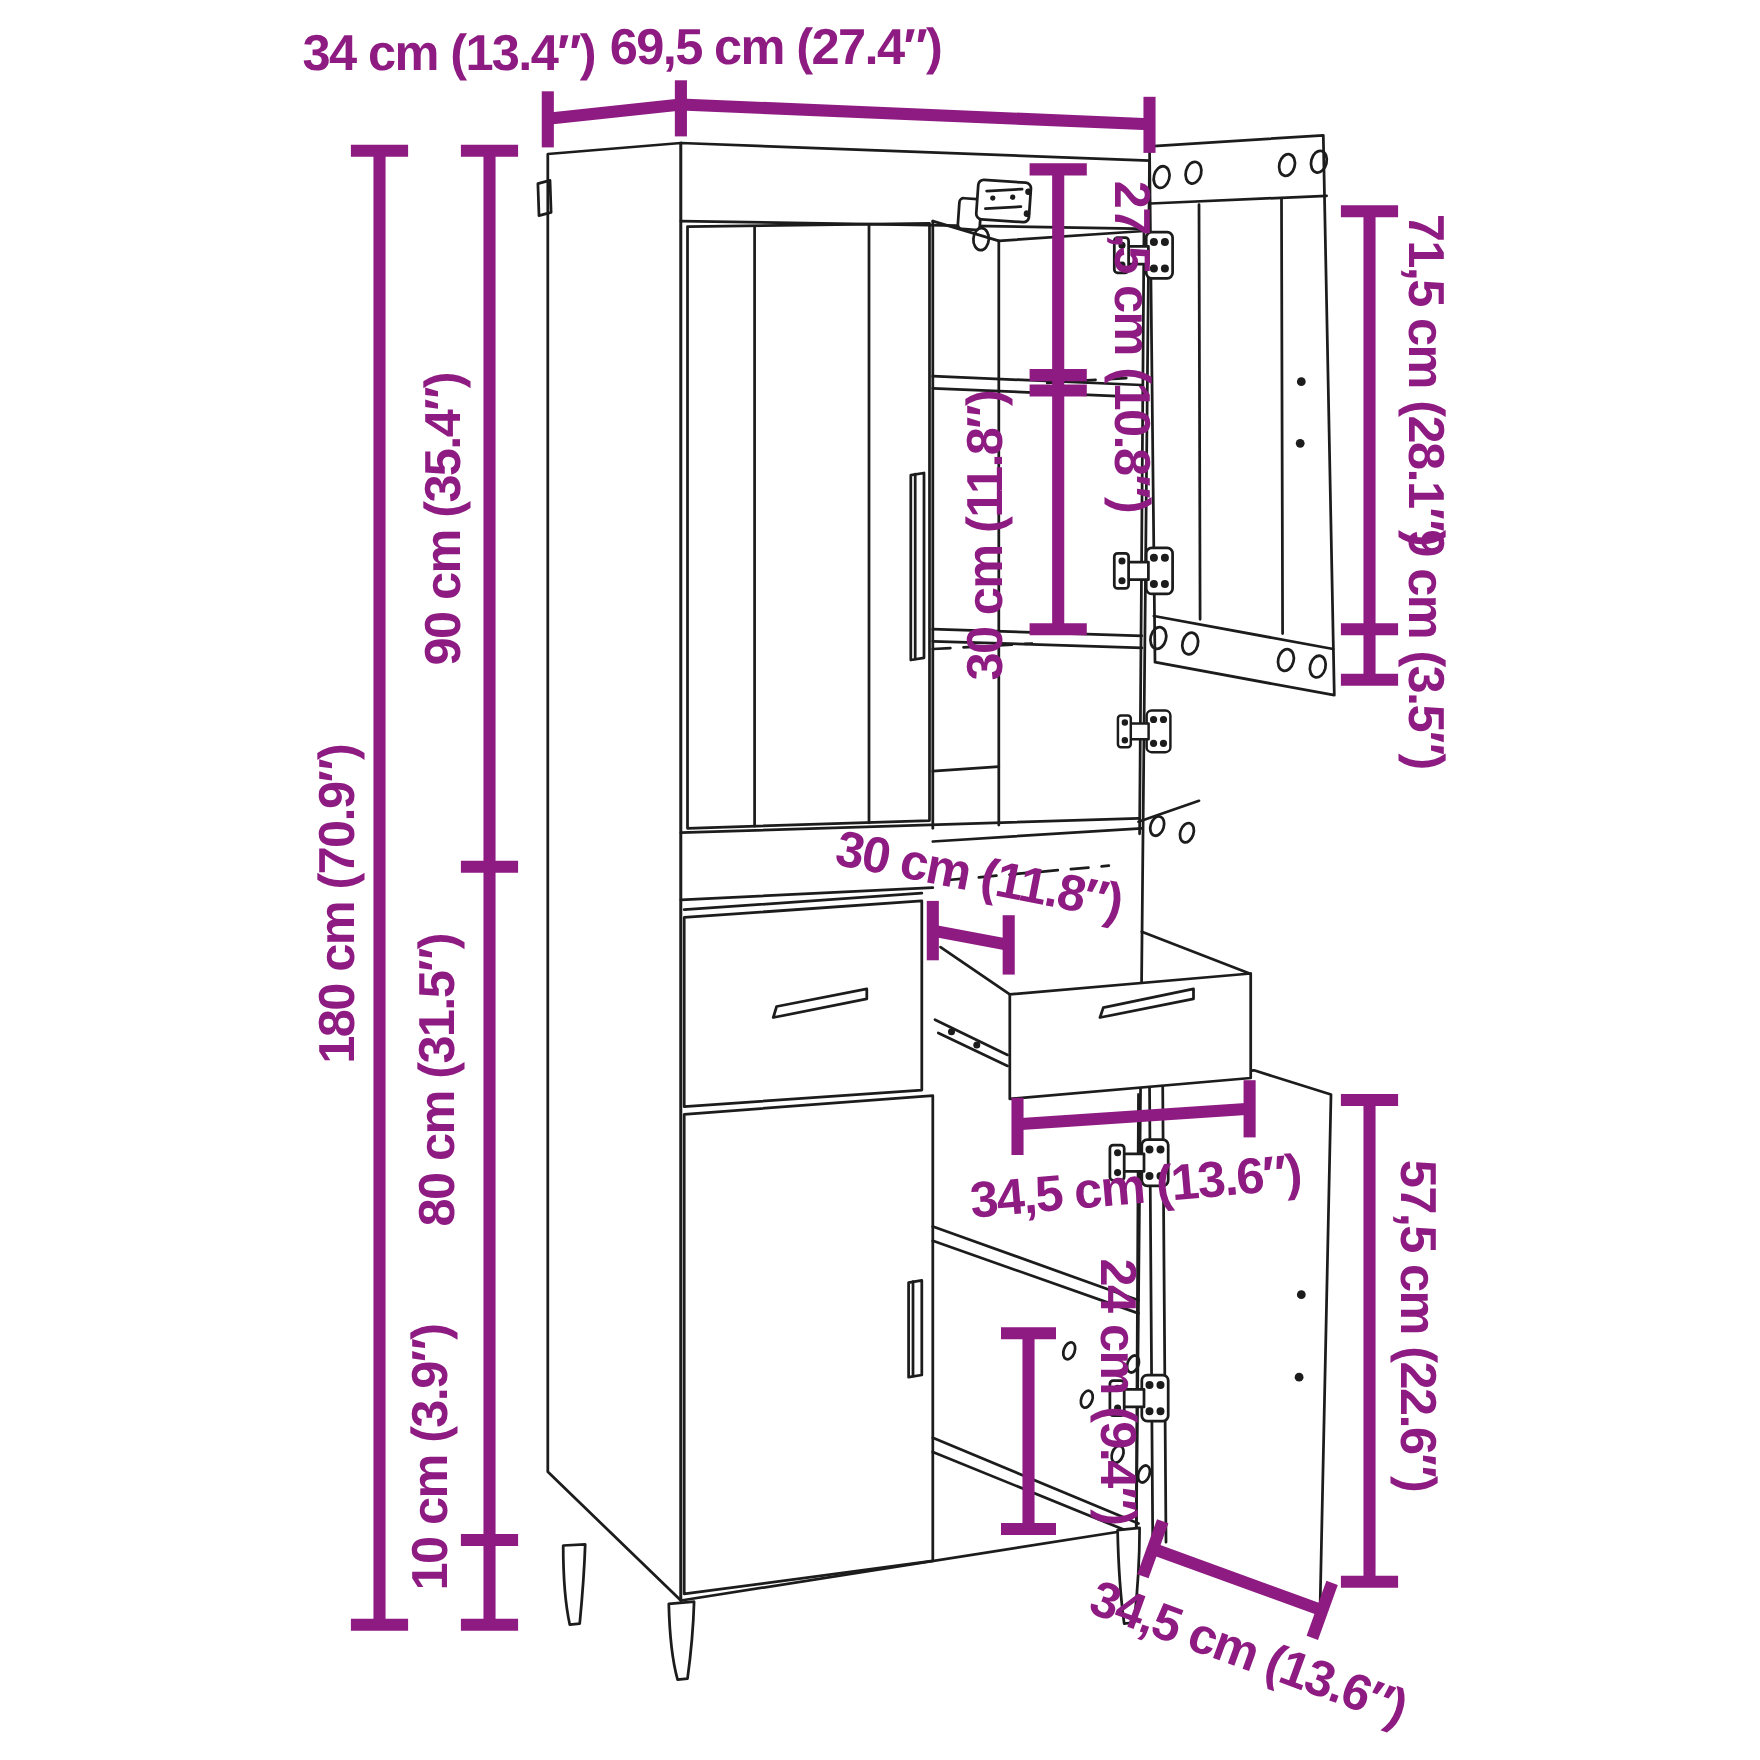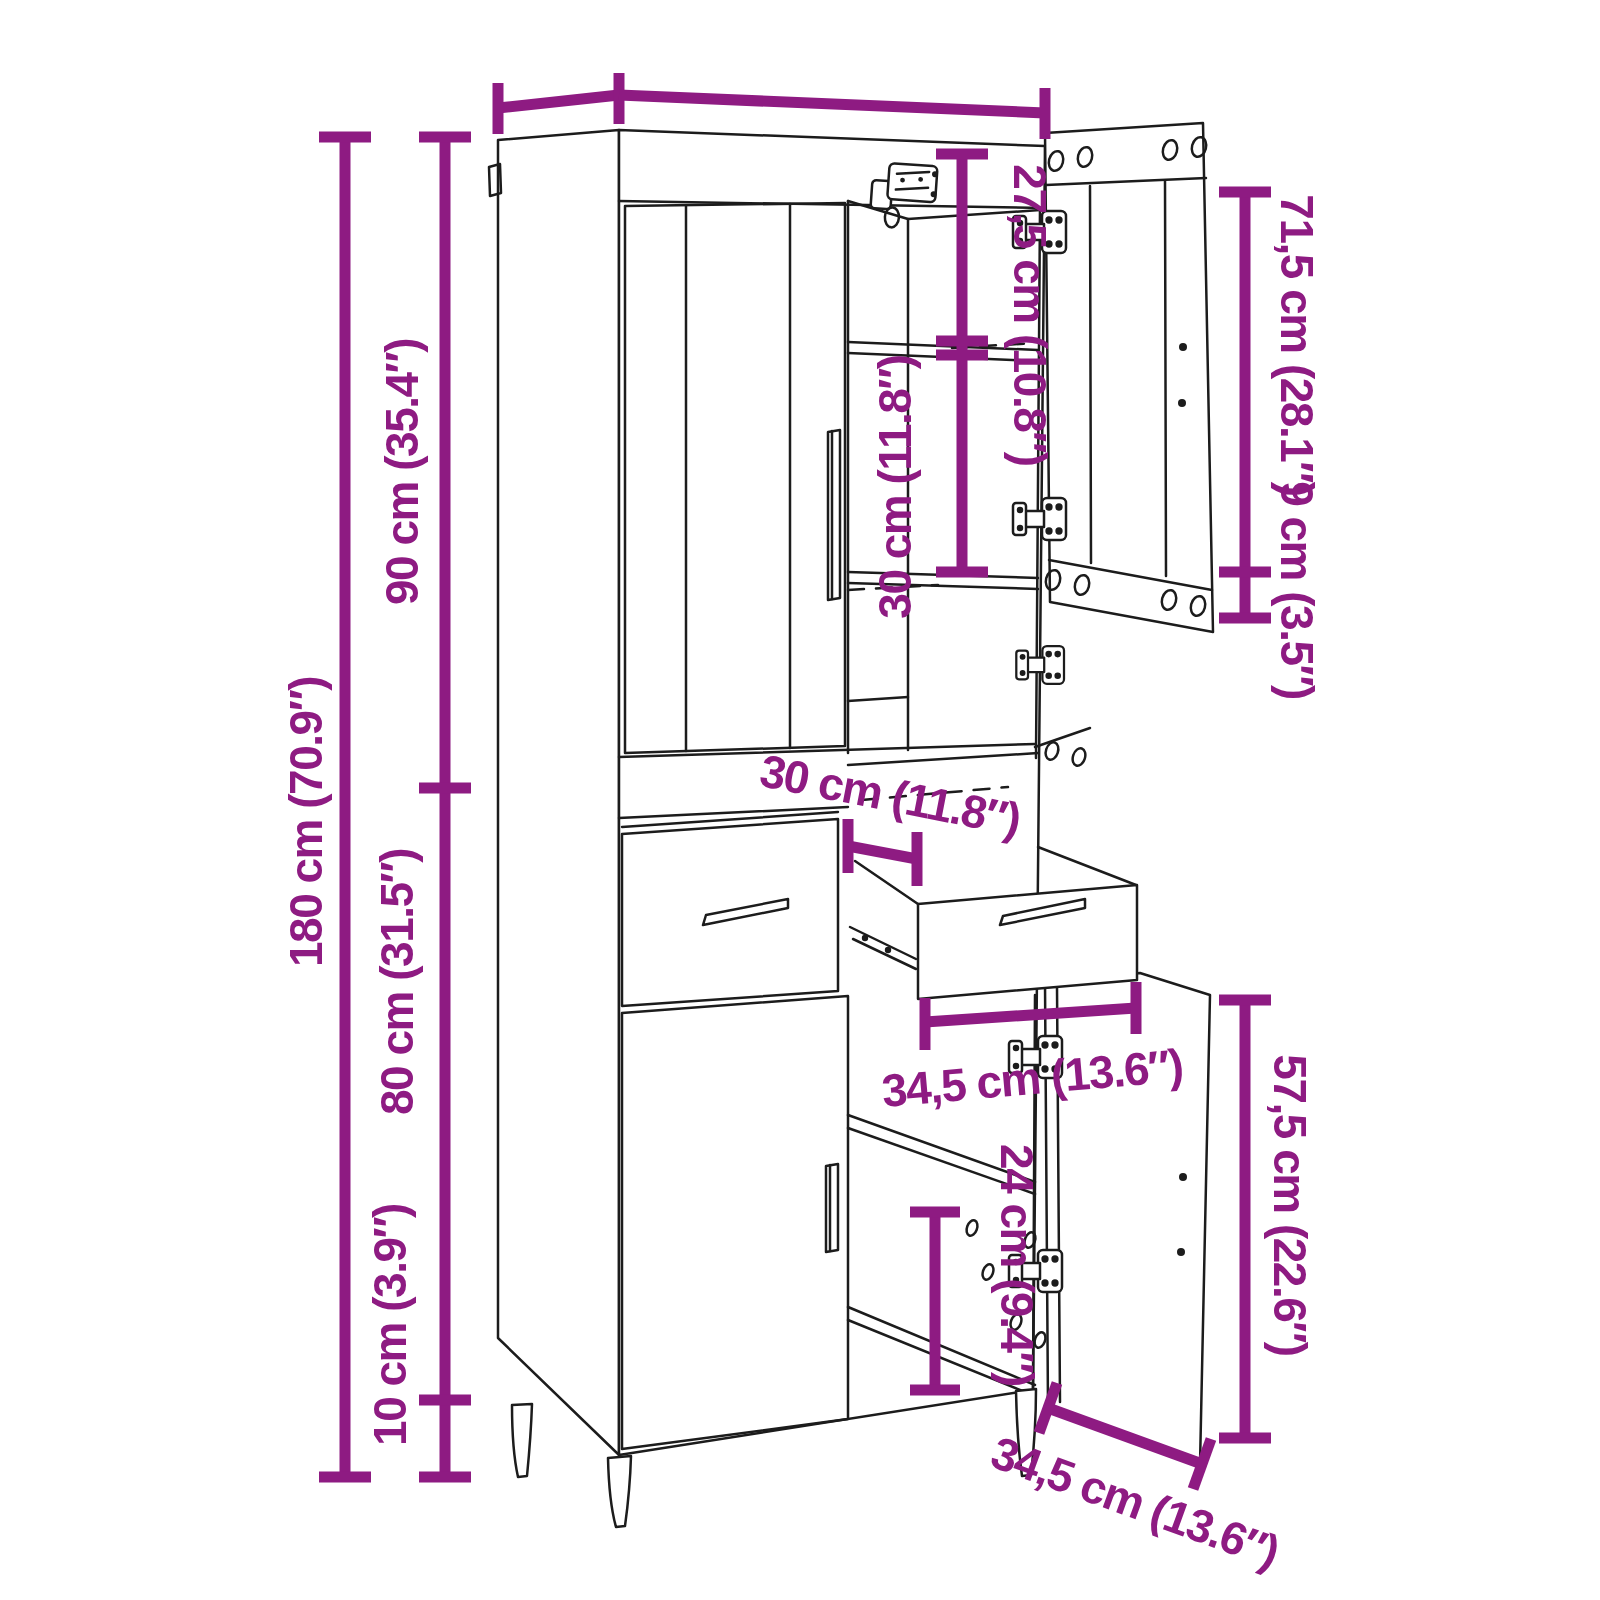--- a/index.html
+++ b/index.html
@@ -192,20 +192,22 @@
       <path d="M1245,1000 L1245,1438"></path>
       <path d="M1219,1000 L1271,1000"></path>
       <path d="M1219,1438 L1271,1438"></path>
 
       <path d="M1048,1408 L1202,1464"></path>
       <path d="M1057,1383 L1039,1433"></path>
       <path d="M1211,1439 L1193,1489"></path>
     </g>
   </svg>
 
+  <div class="dim-label" style="left:408px;top:48px;">34 cm (13.4″)</div>
+  <div class="dim-label" style="left:705px;top:42px;">69,5 cm (27.4″)</div>
   <div class="dim-label" style="left:306px;top:822px;--r:-90deg;">180 cm (70.9″)</div>
   <div class="dim-label" style="left:402px;top:472px;--r:-90deg;">90 cm (35.4″)</div>
   <div class="dim-label" style="left:397px;top:982px;--r:-90deg;">80 cm (31.5″)</div>
   <div class="dim-label" style="left:390px;top:1325px;--r:-90deg;">10 cm (3.9″)</div>
   <div class="dim-label" style="left:1030px;top:315px;--r:90deg;">27,5 cm (10.8″)</div>
   <div class="dim-label" style="left:895px;top:487px;--r:-90deg;">30 cm (11.8″)</div>
   <div class="dim-label" style="left:1297px;top:345px;--r:90deg;">71,5 cm (28.1″)</div>
   <div class="dim-label" style="left:1297px;top:590px;--r:90deg;">9 cm (3.5″)</div>
   <div class="dim-label" style="left:890px;top:795px;--r:11deg;">30 cm (11.8″)</div>
   <div class="dim-label" style="left:1032px;top:1078px;--r:-5deg;">34,5 cm (13.6″)</div>

